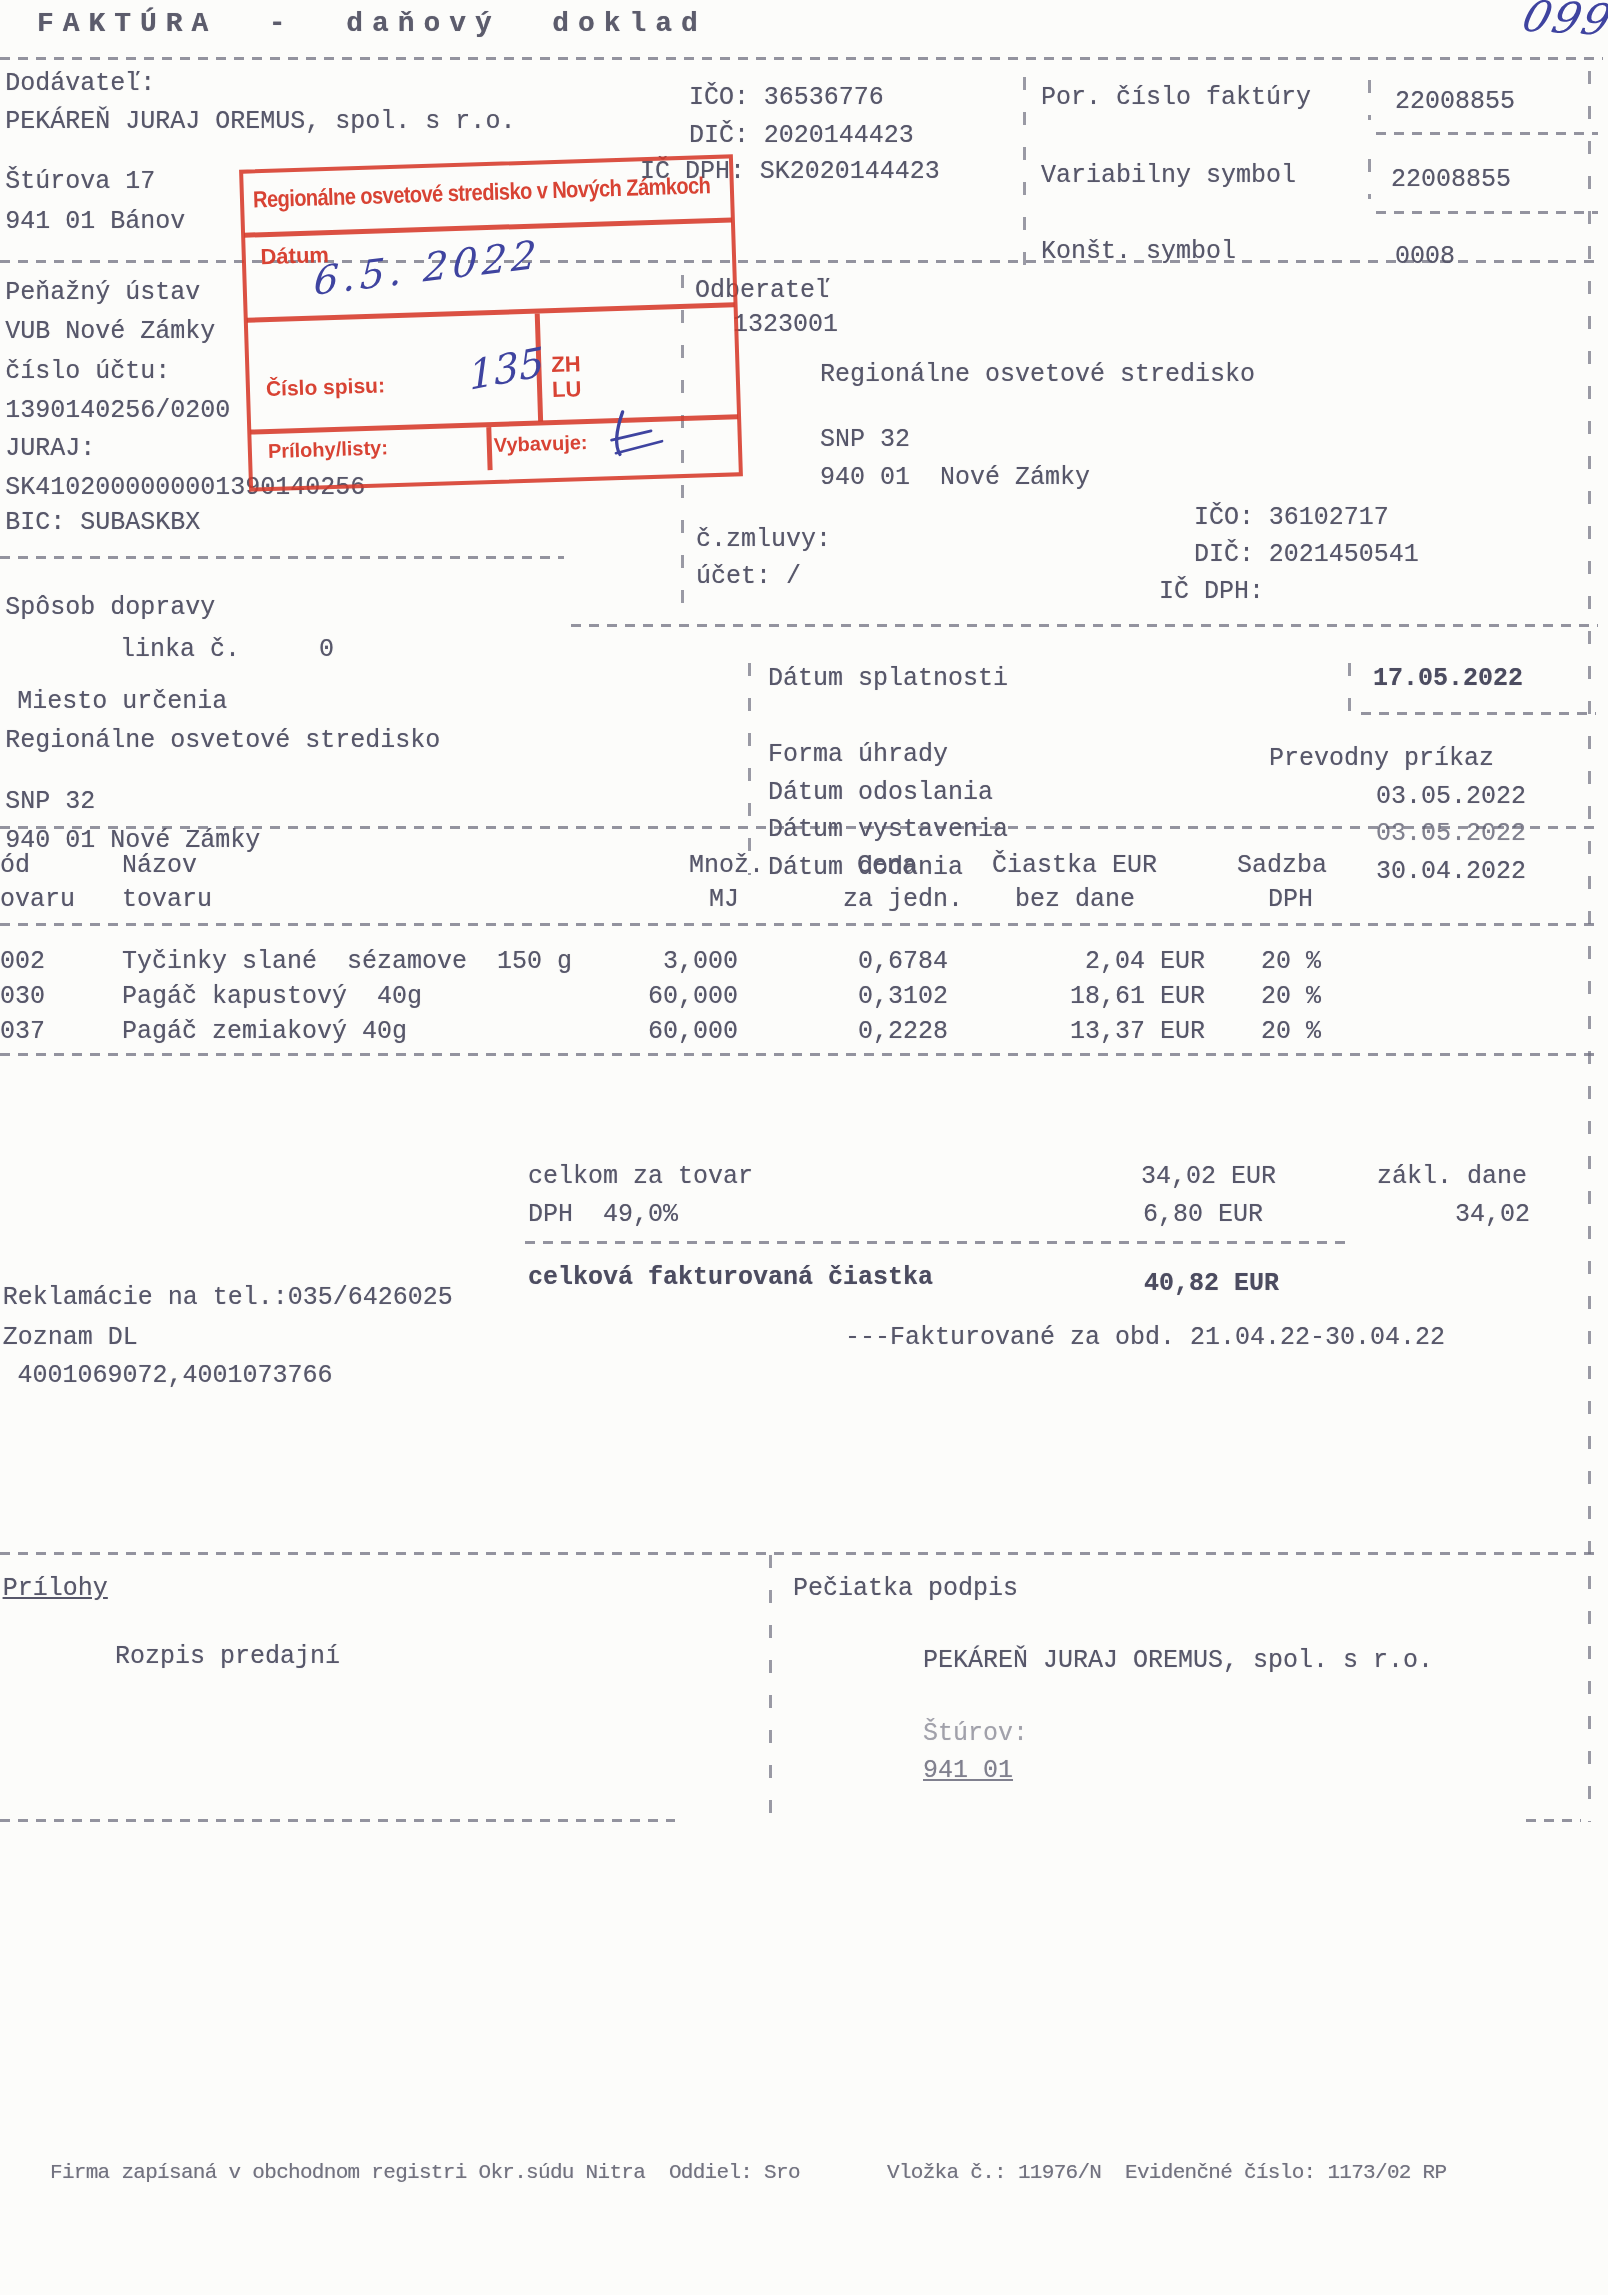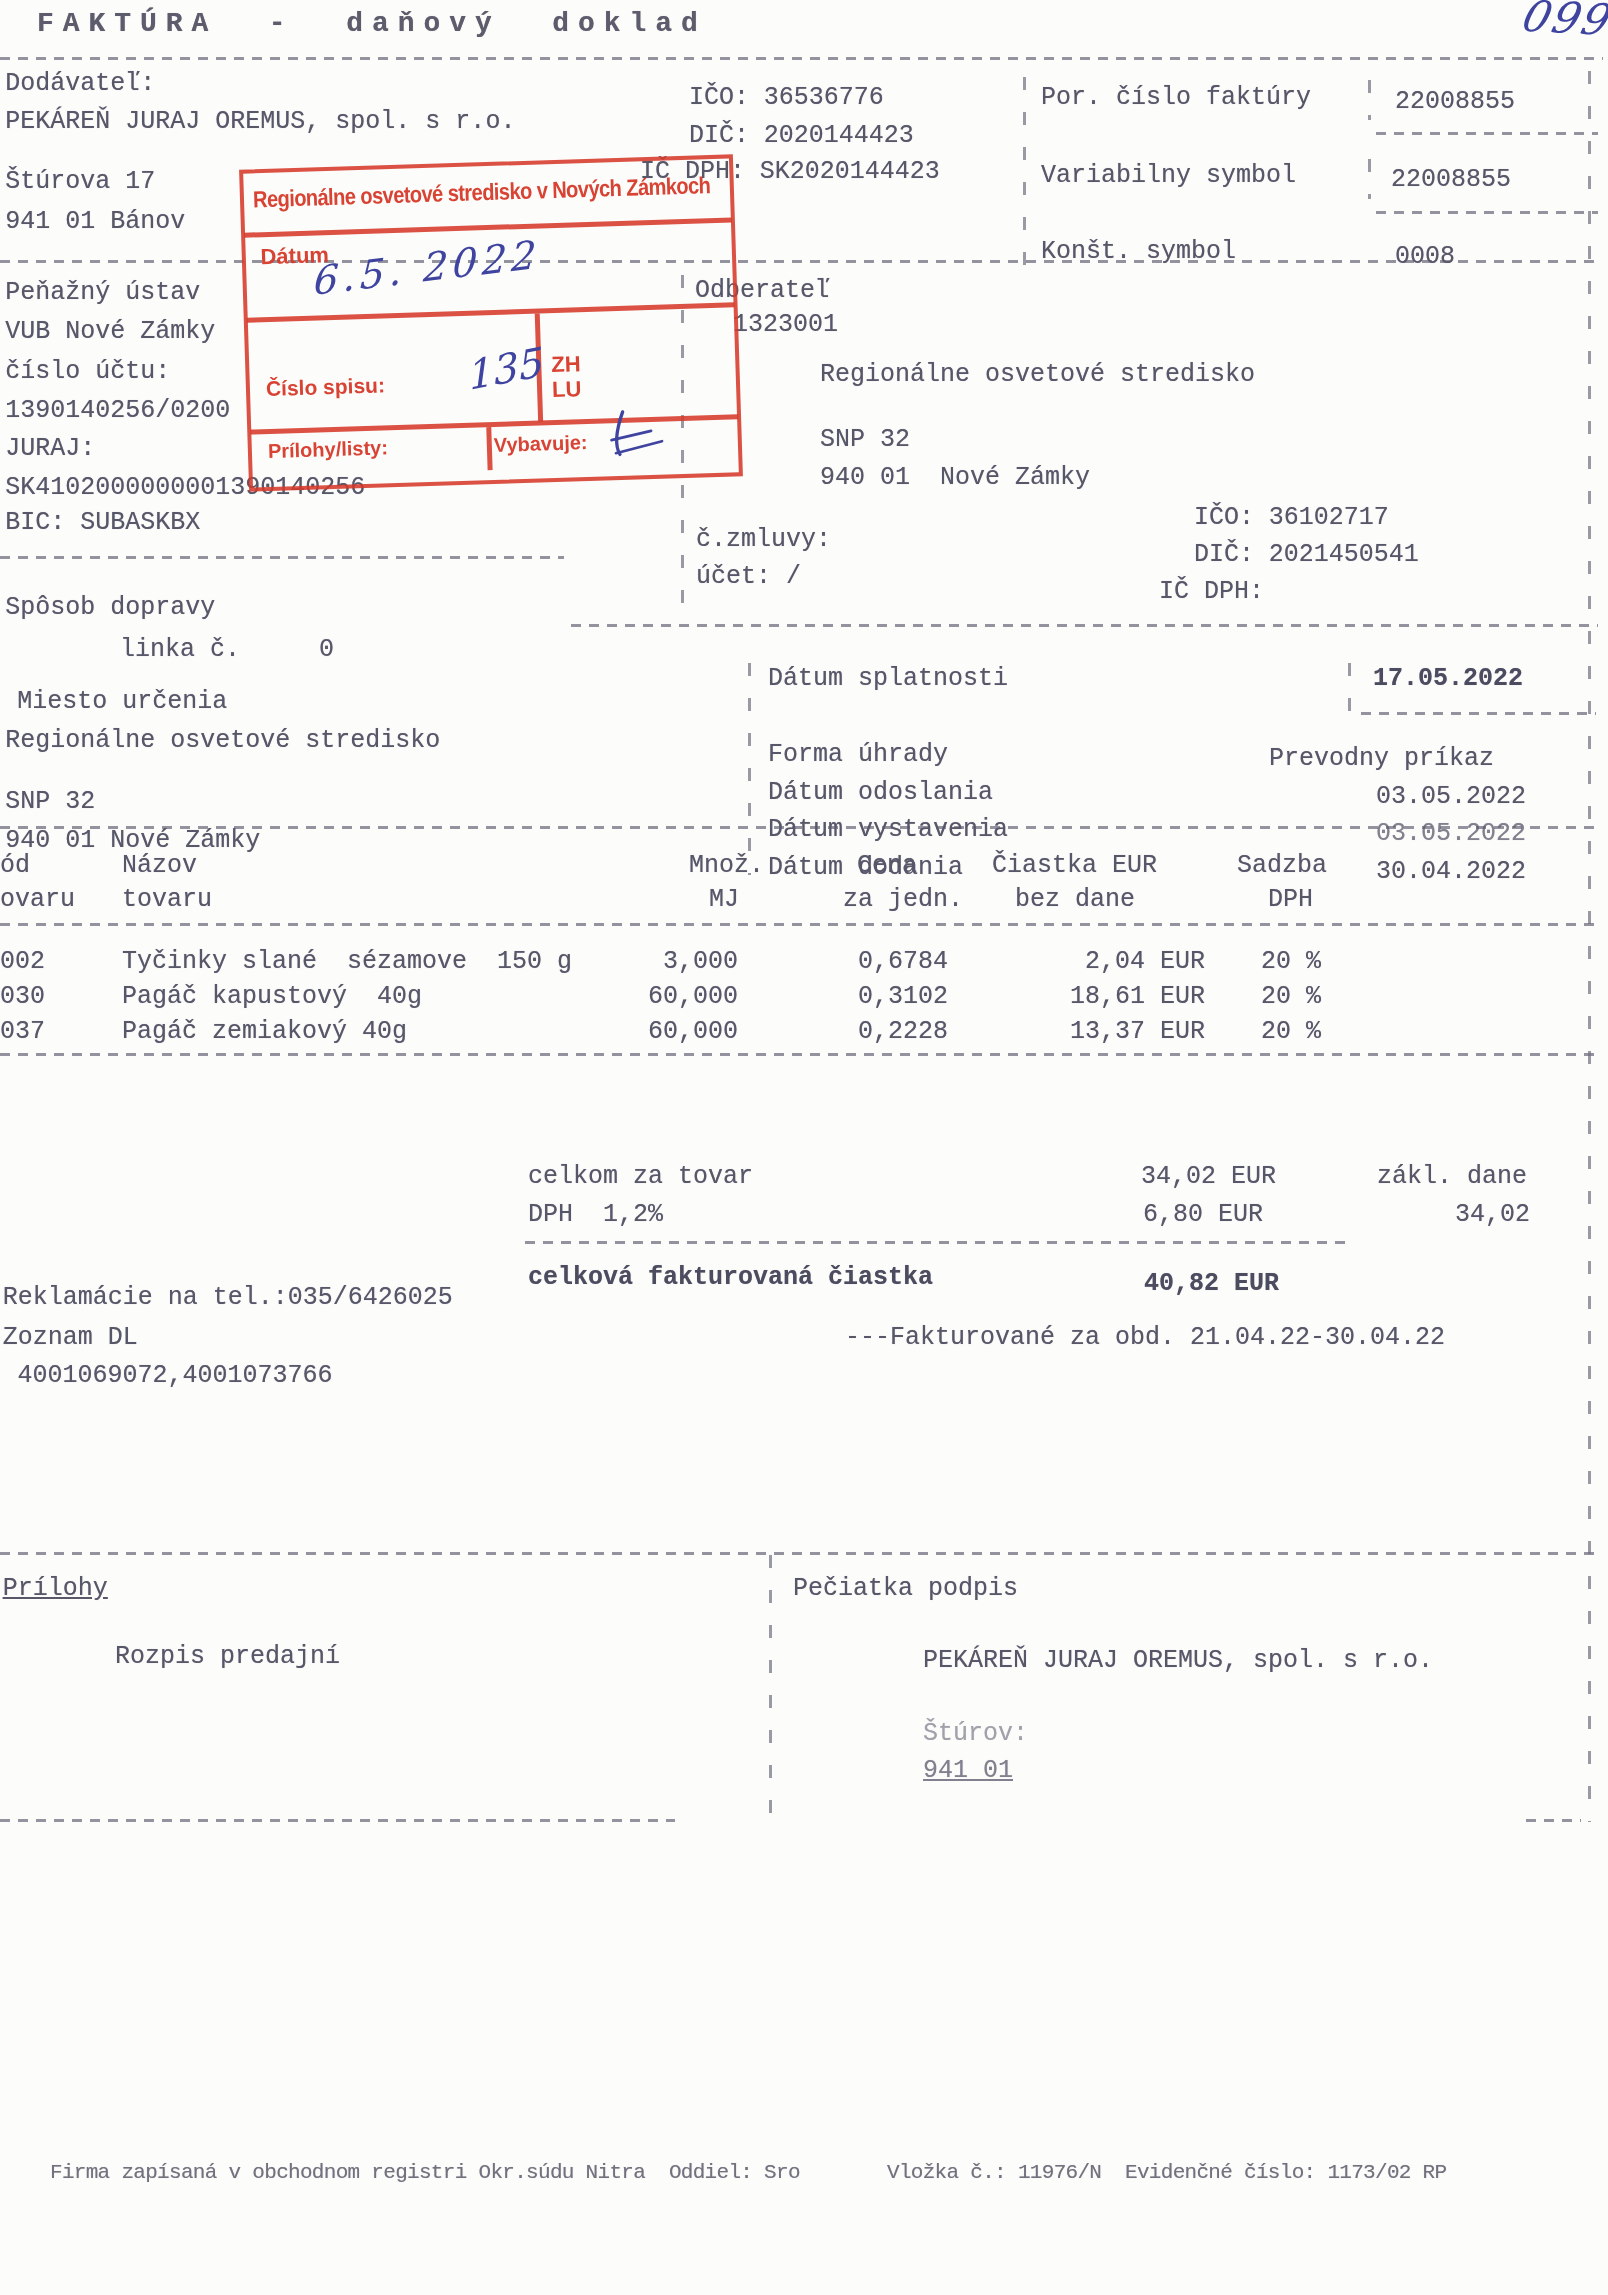--- a/index.html
+++ b/index.html
@@ -197,21 +197,21 @@
     <div class="abs tw" style="left:122px;top:1018px;">Pagáč zemiakový 40g</div>
     <div class="abs tw ralign" style="left:601px;top:1018px;width:137px;">60,000</div>
     <div class="abs tw ralign" style="left:821px;top:1018px;width:127px;">0,2228</div>
     <div class="abs tw ralign" style="left:968px;top:1018px;width:237px;">13,37 EUR</div>
     <div class="abs tw" style="left:1261px;top:1018px;">20 %</div>
   </div>
 
   <div class="abs tw" style="left:528px;top:1163px;">celkom za tovar</div>
   <div class="abs tw ralign" style="left:1069px;top:1163px;width:207px;">34,02 EUR</div>
   <div class="abs tw" style="left:1377px;top:1163px;">zákl. dane</div>
-  <div class="abs tw" style="left:528px;top:1201px;">DPH  1,2%</div>
+  <div class="abs tw" style="left:528px;top:1201px;">DPH  49,0%</div>
   <div class="abs tw ralign" style="left:1069px;top:1201px;width:194px;">6,80 EUR</div>
   <div class="abs tw ralign" style="left:1403px;top:1201px;width:127px;">34,02</div>
   <div class="abs tw b" style="left:528px;top:1264px;">celková fakturovaná čiastka</div>
   <div class="abs tw b ralign" style="left:1069px;top:1270px;width:210px;">40,82 EUR</div>
 
   <div class="abs tw" style="left:2.7px;top:1284px;">Reklamácie na tel.:035/6426025</div>
   <div class="abs tw" style="left:2.7px;top:1324px;">Zoznam DL</div>
   <div class="abs tw" style="left:17.4px;top:1362px;">4001069072,4001073766</div>
   <div class="abs tw" style="left:845px;top:1324px;">---Fakturované za obd. 21.04.22-30.04.22</div>
 

